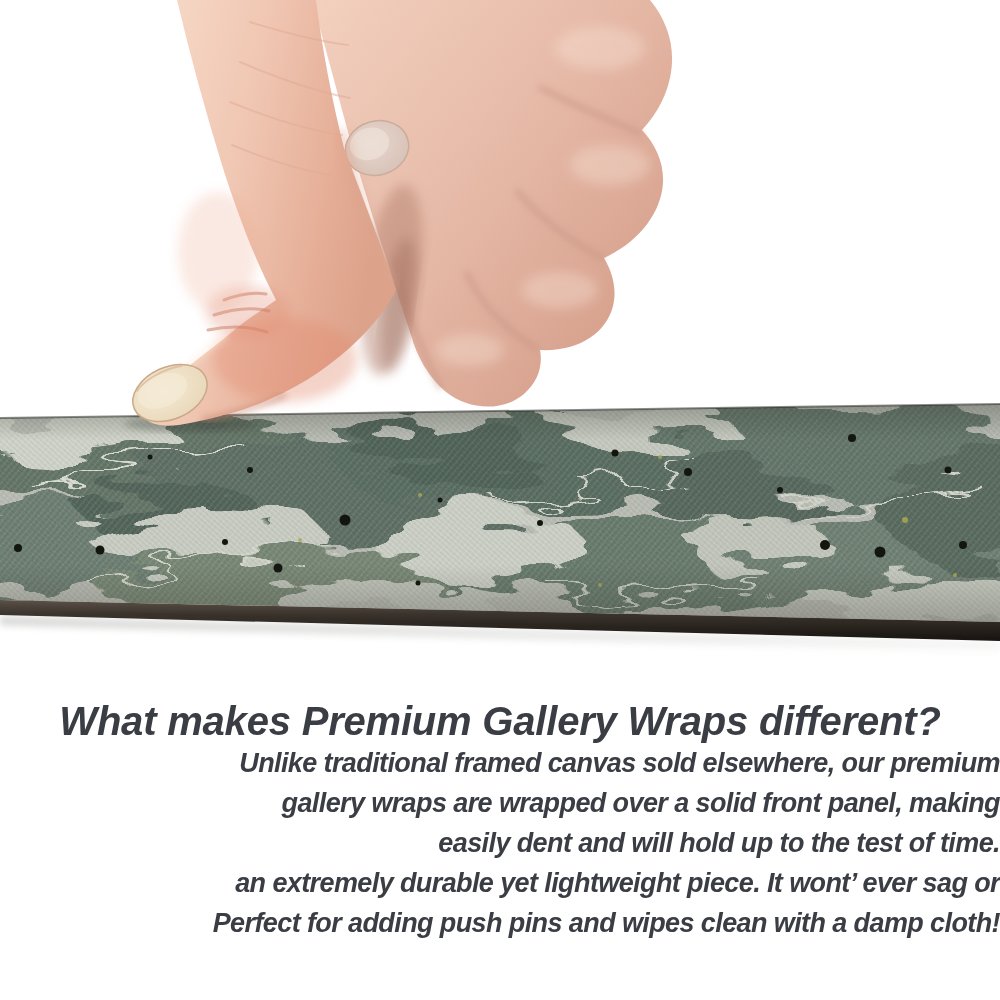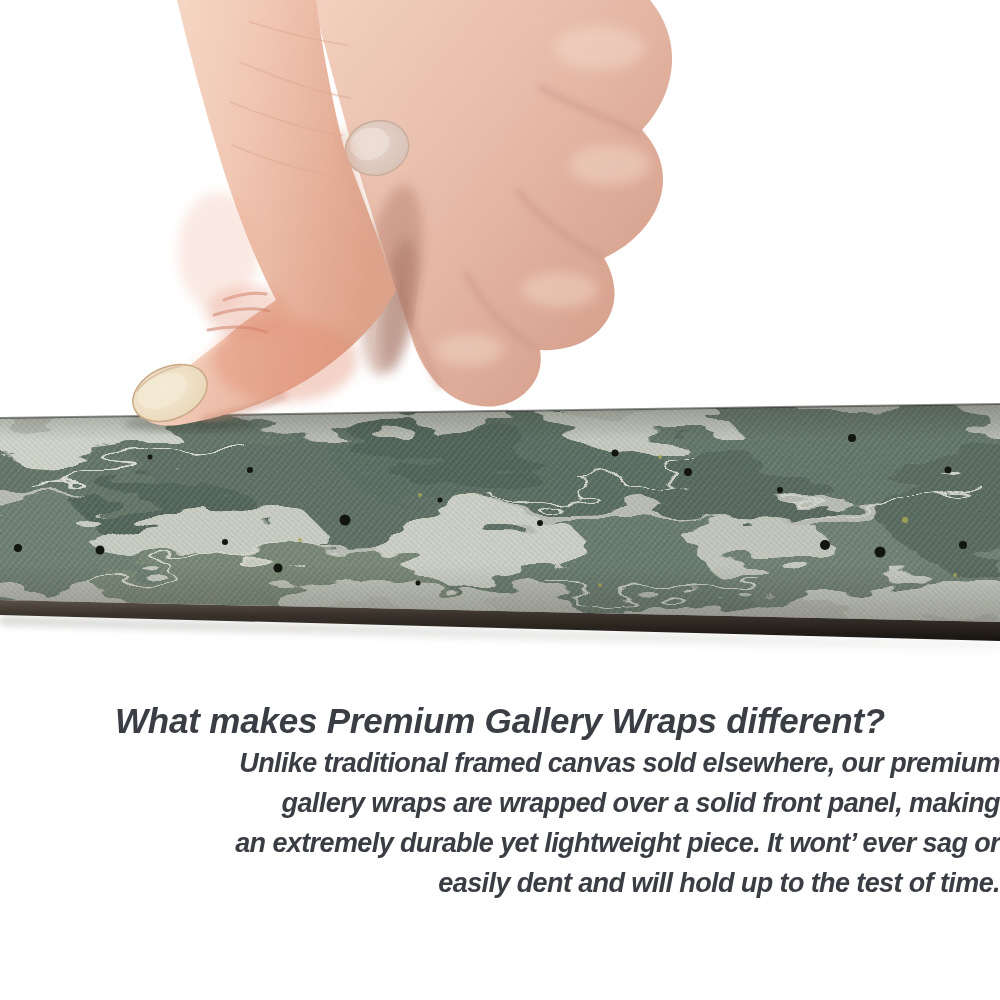--- a/index.html
+++ b/index.html
@@ -10,21 +10,21 @@
   }
   .stage{position:relative;width:1000px;height:1000px;background:var(--background,#ffffff);}
   .hand-layer{position:absolute;left:0;top:0;width:720px;height:440px;z-index:3;pointer-events:none;}
   .strip-layer{position:absolute;left:0;top:395px;width:1000px;height:265px;z-index:1;}
   .strip-layer svg{display:block;width:1000px;height:265px;}
   .caption{
     position:absolute;left:0;top:699px;width:1000px;z-index:2;
     text-align:center;color:var(--text,#3a3e44);font-style:italic;
   }
   .caption .headline{
-    font-size:35px;font-weight:700;letter-spacing:-0.2px;line-height:44px;
+    font-size:40px;font-weight:700;letter-spacing:-0.2px;line-height:44px;
   }
   .caption .bodyline{
     font-size:27px;font-weight:600;letter-spacing:-0.6px;line-height:40px;text-align:right;
   }
 </style>
 </head>
 <body>
 
 <div class="stage">
 
@@ -245,17 +245,18 @@
         <ellipse cx="164" cy="388" rx="26" ry="16" fill="#f4ead4" opacity="0.75"></ellipse>
         <path d="M 140,378 C 152,371 172,368 192,373" fill="none" stroke="#d8b79a" stroke-width="2" opacity="0.7"></path>
       </g>
     </g>
   </svg>
 
   <div class="caption">
     <div class="headline">What makes Premium Gallery Wraps different?</div>
     <div class="bodyline">Unlike traditional framed canvas sold elsewhere, our premium</div>
     <div class="bodyline">gallery wraps are wrapped over a solid front panel, making</div>
+    <div class="bodyline">easily dent and will hold up to the test of time.</div>
     <div class="bodyline">an extremely durable yet lightweight piece. It wont’ ever sag or</div>
-    <div class="bodyline">easily dent and will hold up to the test of time.</div>
+    <div class="bodyline">Perfect for adding push pins and wipes clean with a damp cloth!</div>
   </div>
 
 </div>
 
 </body></html>

